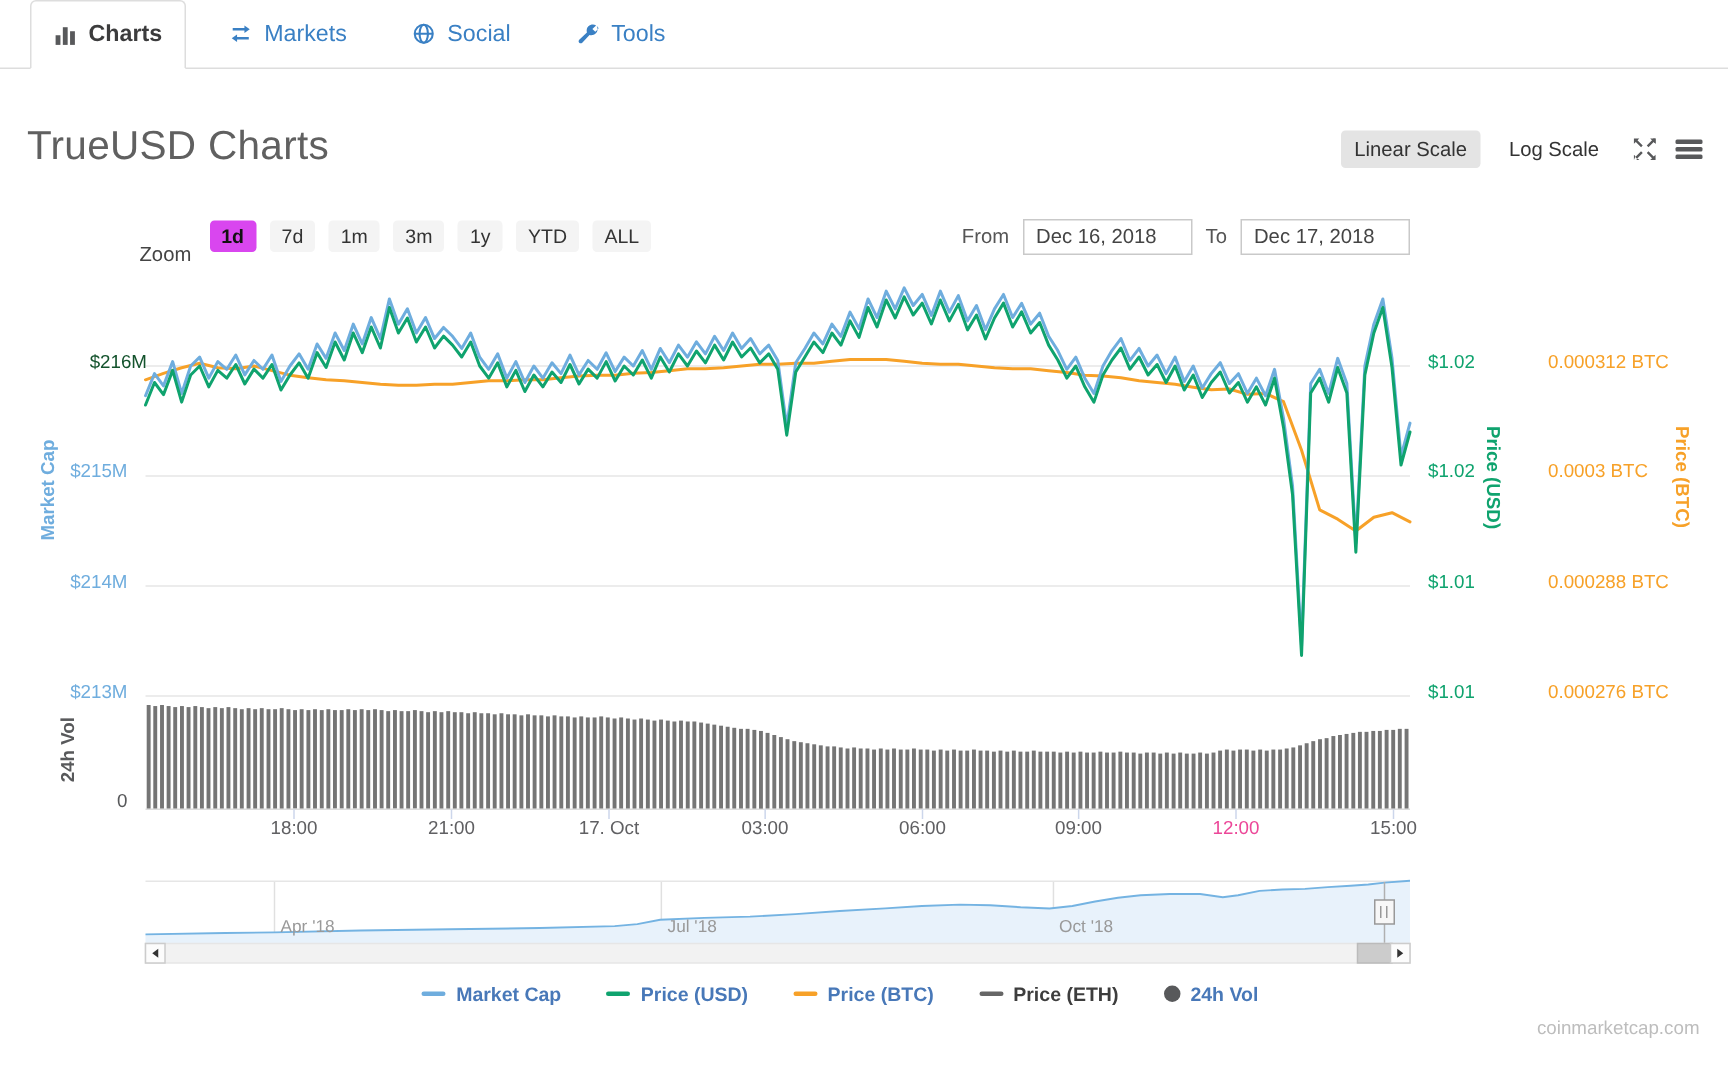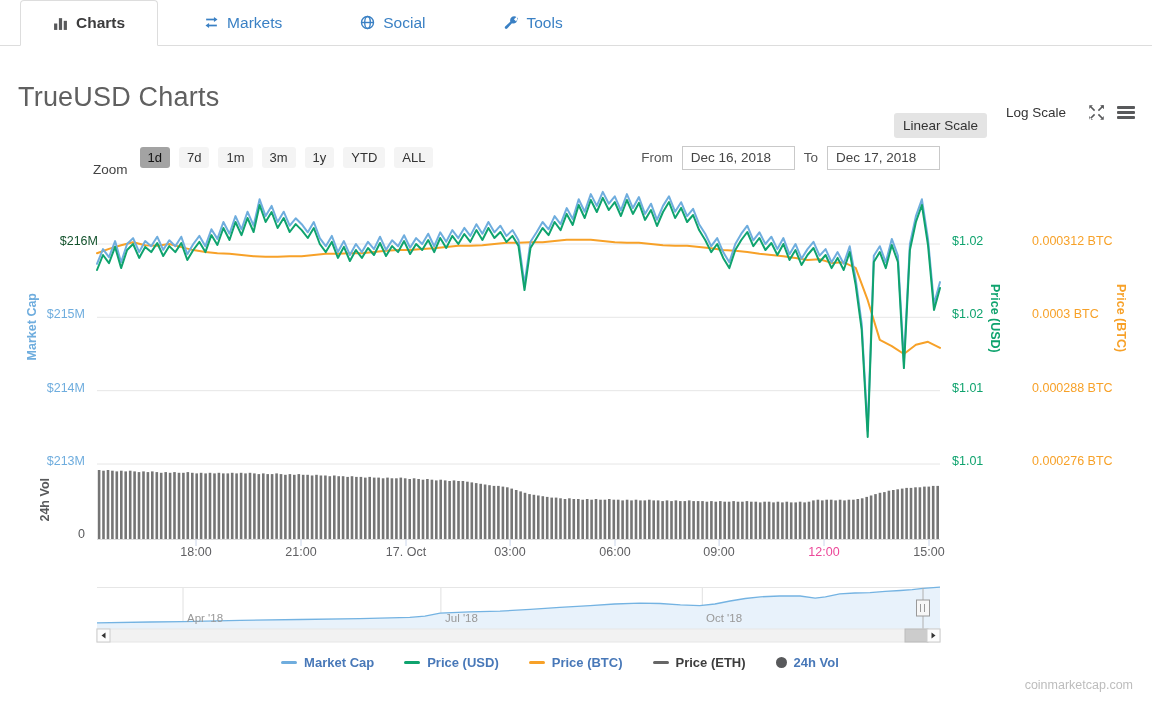--- a/index.html
+++ b/index.html
@@ -1,41 +1,41 @@
 <!DOCTYPE html>
 <html><head>
 <meta charset="utf-8">
 <style>
   html,body{margin:0;padding:0;}
   body{width:1152px;height:712px;position:relative;background:#fff;overflow:hidden;
        font-family:"Liberation Sans","DejaVu Sans",sans-serif;color:#333;}
   
   .tabbar{position:absolute;left:0;top:9;width:1152px;height:46px;border-bottom:1px solid #ddd;
           display:flex;align-items:stretch;padding-left:20px;box-sizing:border-box;}
-  .tab{display:flex;align-items:center;gap:8px;padding:0 32px;margin-right:14px;font-size:15.5px;
+  .tab{display:flex;align-items:center;gap:8px;padding:0 15px;margin-right:14px;font-size:15.5px;
        color:#3a80c4;cursor:pointer;}
   .tab.active{background:#fff;border:1px solid #ddd;border-bottom:1px solid #fff;margin-bottom:-1px;
        border-radius:4px 4px 0 0;color:#3c3c3d;font-weight:bold;}
   .tab .ticon{display:inline-flex;width:15px;height:15px;}
   
   .page-title{position:absolute;left:18px;top:82px;font-size:27px;font-weight:400;color:#606060;
        letter-spacing:.2px;margin:0;}
   .scale-controls{position:absolute;top:87px;right:17px;display:flex;align-items:center;gap:10px;}
   .scale-btn{font-size:13.5px;color:#333;padding:5px 9px;border:none;border-radius:3px;background:transparent;
        font-family:inherit;cursor:pointer;}
-  .scale-btn.on{background:#e4e4e4;margin-top:26px;}
+  .scale-btn.on{background:#e4e4e4;}
   .icon-btn{display:inline-flex;align-items:center;justify-content:center;width:22px;height:22px;cursor:pointer;}
   .burger{display:inline-flex;flex-direction:column;justify-content:space-between;width:18px;height:13px;cursor:pointer;}
   .burger i{display:block;height:3px;background:#58595b;border-radius:1px;}
   
   .toolbar{position:absolute;top:138px;left:93px;width:847px;display:flex;align-items:center;}
   .zoom-label{font-size:13.5px;color:#444;margin-right:12px;margin-top:24px;}
   .zbtn{font-size:13px;color:#333;background:#f4f4f4;border:none;border-radius:3px;padding:3px 8px;
        margin-right:9px;font-family:inherit;cursor:pointer;}
-  .zbtn.on{background:#a3a3a3;font-weight:normal;color:#111;}
+  .zbtn.on{background:#d946ef;font-weight:bold;color:#111;}
   .tspacer{flex:1;}
   .range-label{font-size:13.5px;color:#555;margin:0 9px;}
   .range-input{width:95px;height:22px;border:1px solid #c9c9c9;font-size:13.5px;color:#444;
        font-family:inherit;padding:0 8px;text-align:left;}
   
   #chart-wrap{position:absolute;left:0;top:0;width:1152px;height:712px;}
   #chart-svg{position:absolute;left:0;top:0;}
   .axlab{position:absolute;font-size:12.5px;line-height:1.35;white-space:nowrap;}
   .axtitle{position:absolute;font-size:12.5px;font-weight:bold;white-space:nowrap;}
   .vert-up{writing-mode:vertical-rl;transform:rotate(180deg);}

